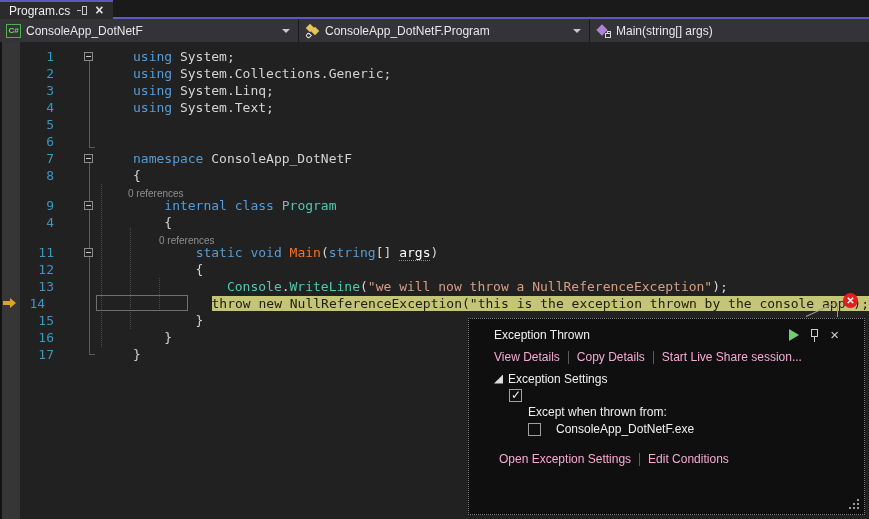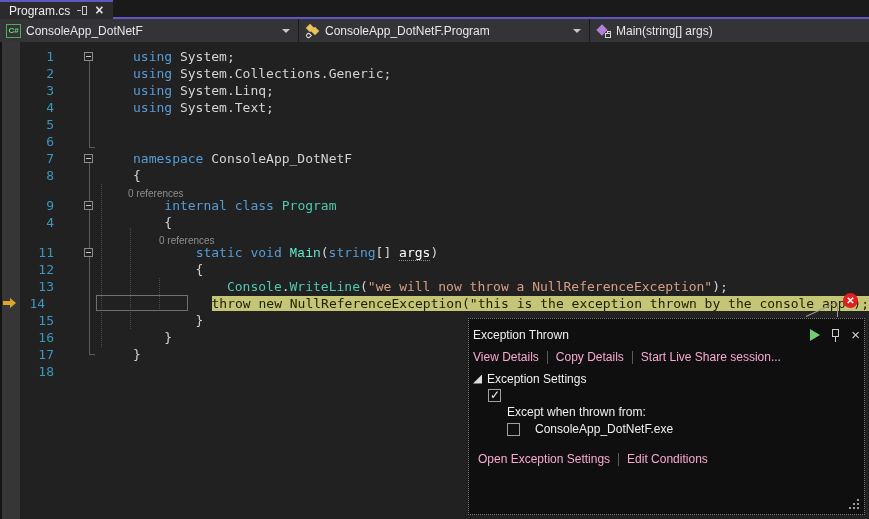--- a/index.html
+++ b/index.html
@@ -46,40 +46,40 @@
   .crow{ display:flex; height:17px; font-family:"DejaVu Sans Mono", monospace; font-size:13px; line-height:17px; }
   .crow.lens{ display:block; height:13px; }
   .lens-text{ font-family:"Liberation Sans", sans-serif; font-size:10px; line-height:13px; color:#8F8F8F; display:inline-block; }
   .margin-cell{ width:20px; position:relative; }
   .num{ width:38px; text-align:right; padding-right:4px; color:#3C96BE; }
   .fold-cell{ width:39px; position:relative; }
   .fold-box{ position:absolute; left:26px; top:4px; width:9px; height:9px; border:1px solid #8A8A8A; background:#212121; }
   .fold-box::after{ content:""; position:absolute; left:1px; top:3px; width:5px; height:1px; background:#C8C8C8; }
   .code-cell{ white-space:pre; color:#D4D4D4;margin-left:36px; }
   .seg.k{ color:#569CD6; } .seg.d{ color:#D4D4D4; } .seg.t{ color:#4EC9B0; }
-  .seg.s{ color:#D69D85; } .seg.m{ color:#5eead4;font-family:Liberation Mono, monospace; }
+  .seg.s{ color:#D69D85; } .seg.m{ color:#f97316; }
   .seg.a{ color:#ffffff; border-bottom:1px dotted #909090; }
   .exc-hl{ background:#C5C578; color:#222200; }
   .cur-arrow{ position:absolute; left:3px; top:3px; width:14px; height:10px; }
   .cur-arrow .body{ position:absolute; left:0; top:3px; width:7px; height:4px; background:#DCA428; }
   .cur-arrow .head{ position:absolute; left:7px; top:0; width:0; height:0;
     border-top:5px solid transparent; border-bottom:5px solid transparent; border-left:6px solid #DCA428; }
   
   .ovl{ position:absolute; z-index:1; }
   .guide{ border-left:1px dotted #4A4A4A; width:1px; }
   .fline{ border-left:1px solid #5A5A5A; border-bottom:1px solid #5A5A5A; width:6px; }
   .stmt-box{ position:absolute; z-index:3; left:96px; top:253px; width:92px; height:16px; border:1px solid #6F6F6F; }
   .err-icon{ position:absolute; z-index:5; left:843px; top:251px; width:15px; height:15px; border-radius:50%;
     background:#E21E1E; color:#fff; font-size:10px; font-weight:bold; display:flex; align-items:center; justify-content:center; }
   .conn-a{ position:absolute; z-index:4; left:806px; top:274px; width:32px; height:1px; background:#9A9A9A;
     transform:rotate(-25deg); transform-origin:left center; }
   .conn-b{ position:absolute; z-index:4; left:837px; top:261px; width:1px; height:14px; background:#9A9A9A; }
   
   .popup{ position:absolute; z-index:6; left:468px; top:276px; width:397px; height:197px;
-    background:#0F0F0F; border:1px dotted #787878; padding:9px 4px; color:#F0F0F0; font-size:12px; }
+    background:#0F0F0F; border:1px dotted #787878; padding:9px 25px; color:#F0F0F0; font-size:12px; }
   .p-title-row{ display:flex; align-items:center; }
   .p-title{ font-size:12px; color:#F0F0F0; flex:1; }
   .p-icons{ display:flex; align-items:center; gap:11px; }
   .play-icon{ width:0; height:0; border-top:6px solid transparent; border-bottom:6px solid transparent; border-left:10px solid #6FCE6F; }
   .pin-icon{ position:relative; width:9px; height:13px; }
   .pin-icon .head{ position:absolute; left:1px; top:0; width:7px; height:8px; border:1px solid #CFCFCF; }
   .pin-icon .stem{ position:absolute; left:4px; top:8px; width:1px; height:5px; background:#CFCFCF; }
   .x-icon{ color:#CFCFCF; font-size:15px; line-height:12px; }
   .p-msg{ margin-top:9px; line-height:19px; font-size:12.5px; width:372px; }
   .p-msg b{ color:#FFFFFF; }
@@ -258,26 +258,20 @@
           <div class="num">16</div>
           <div class="fold-cell"></div>
           <div class="code-cell"><span class="seg d">    }</span></div>
         </div>
         <div class="crow code">
           <div class="margin-cell"></div>
           <div class="num">17</div>
           <div class="fold-cell"></div>
           <div class="code-cell"><span class="seg d">}</span></div>
         </div>
-        <div class="crow code">
-          <div class="margin-cell"></div>
-          <div class="num">18</div>
-          <div class="fold-cell"></div>
-          <div class="code-cell"></div>
-        </div>
       </div>
 
     <div class="stmt-box"></div>
     <div class="err-icon">✕</div>
     <div class="conn-a"></div>
     <div class="conn-b"></div>
 
     <div class="popup">
       <div class="p-title-row">
         <span class="p-title">Exception Thrown</span>

